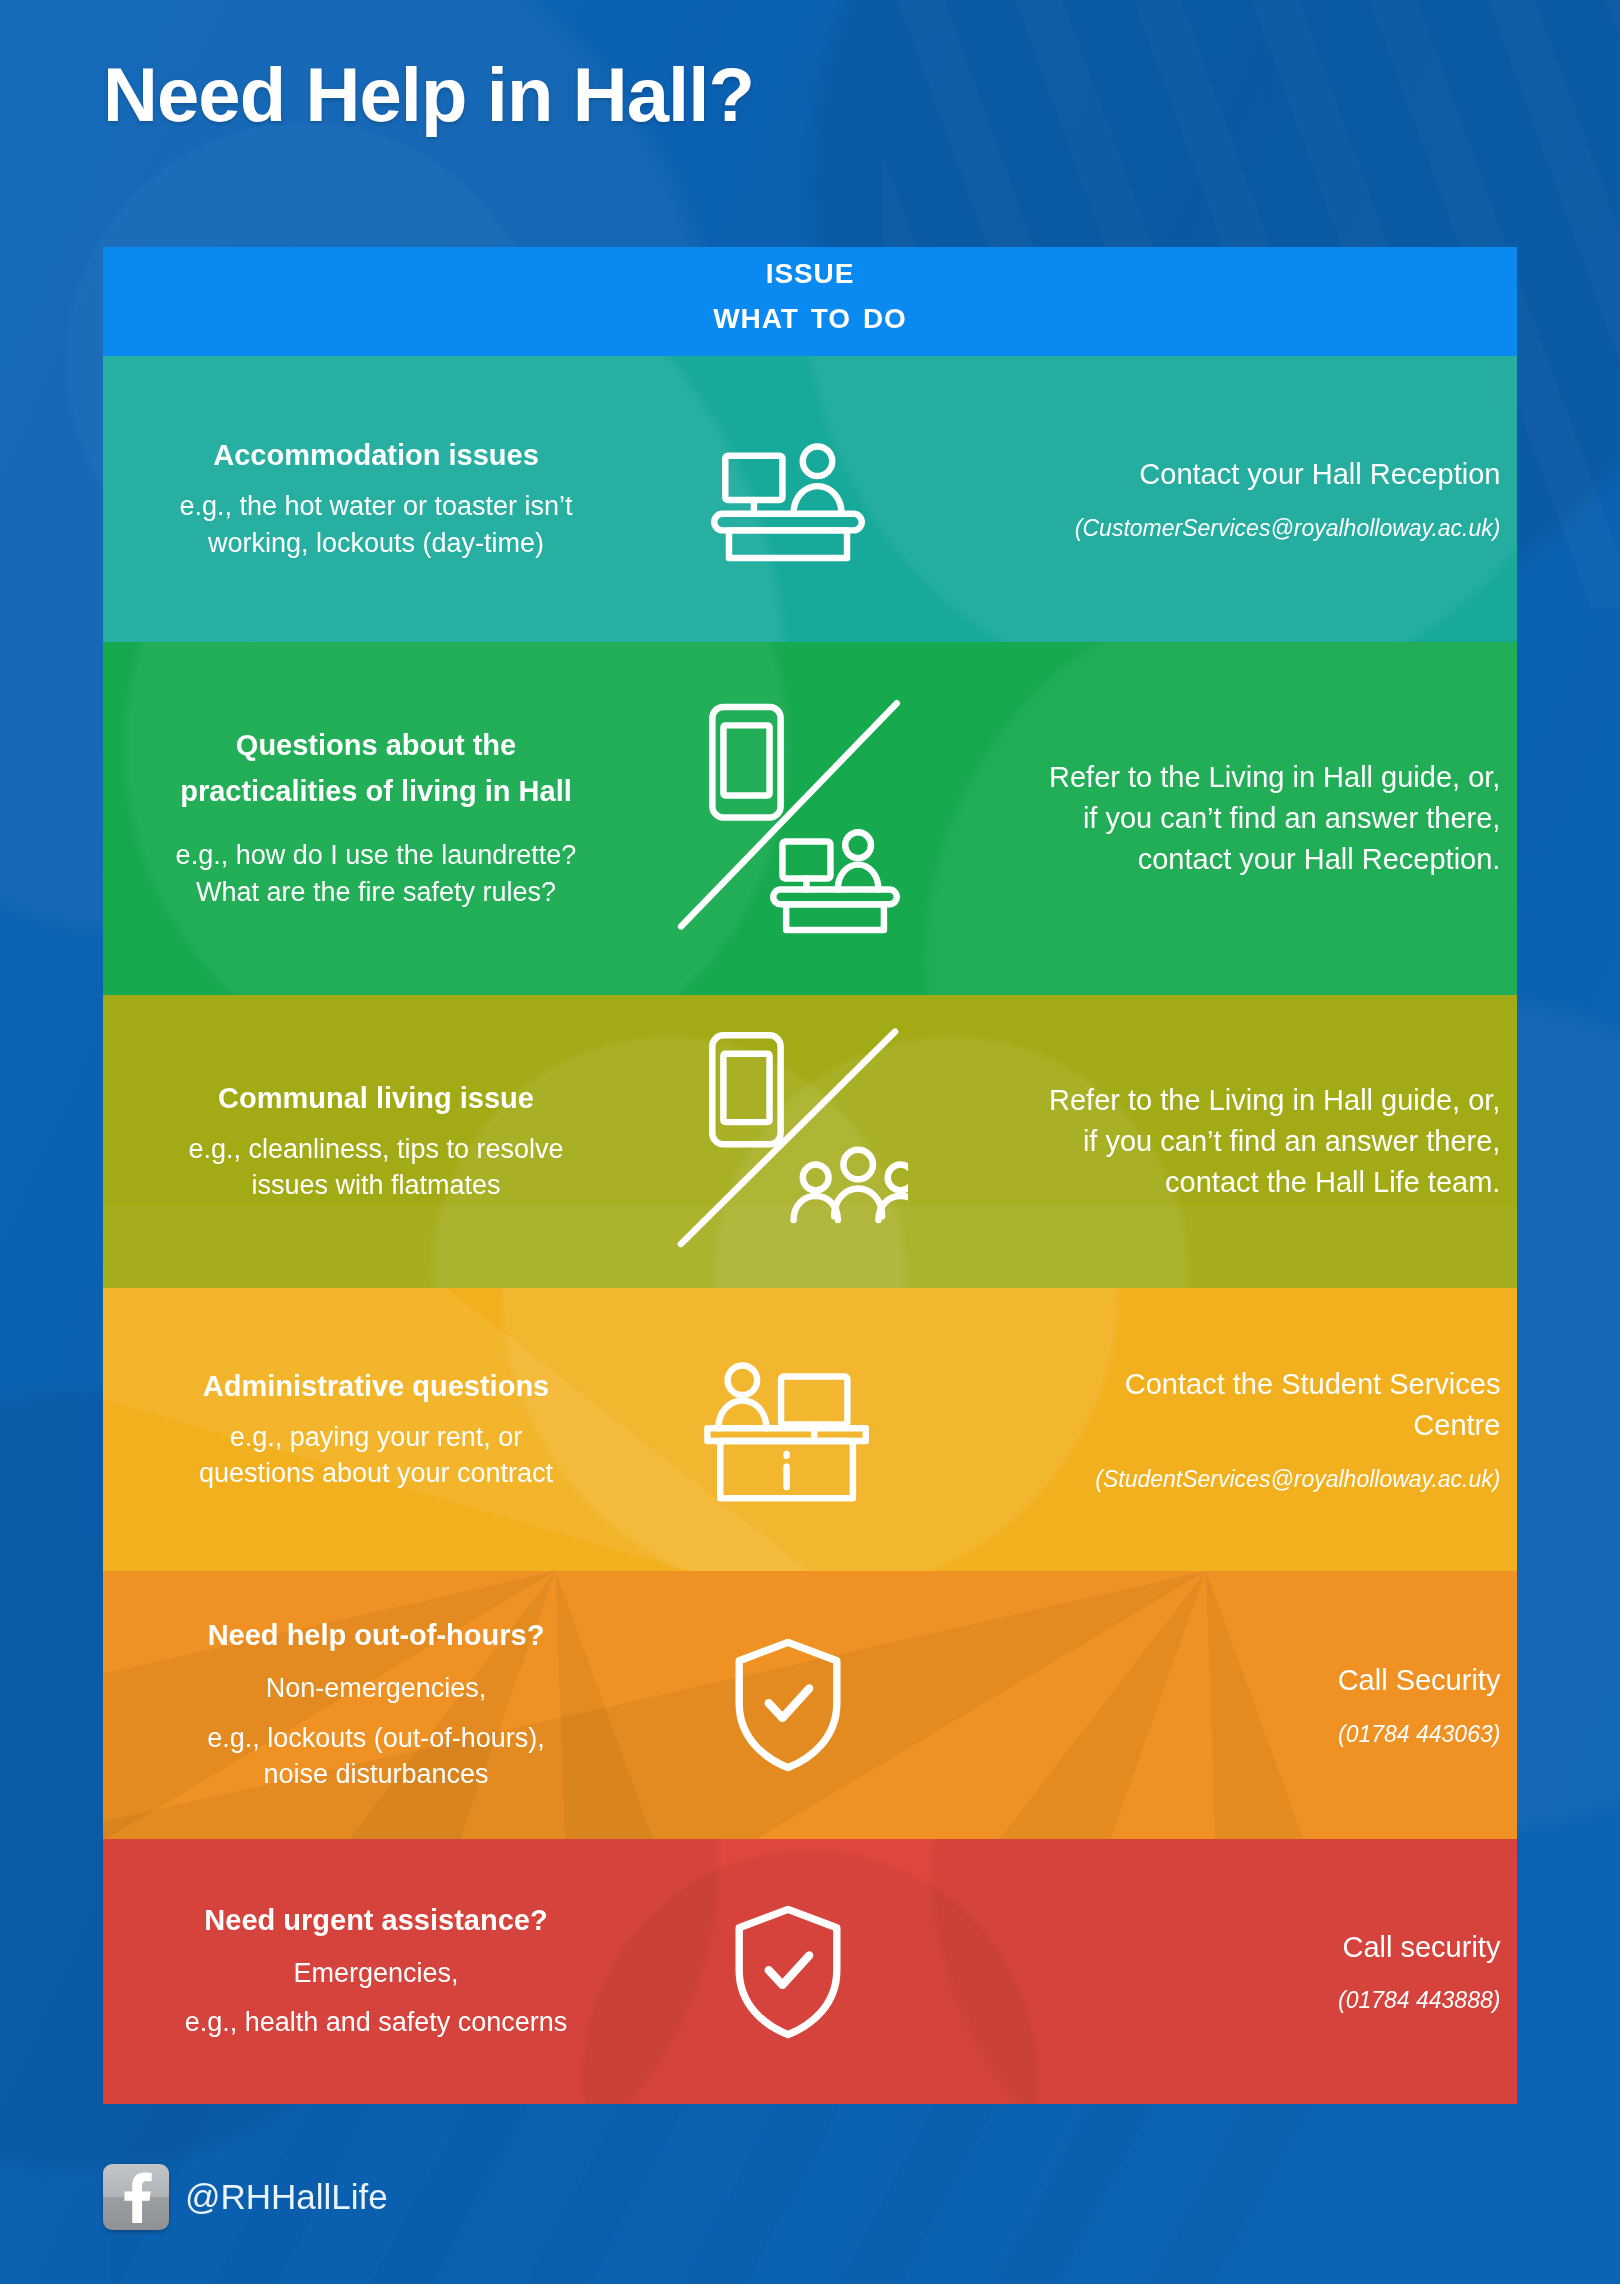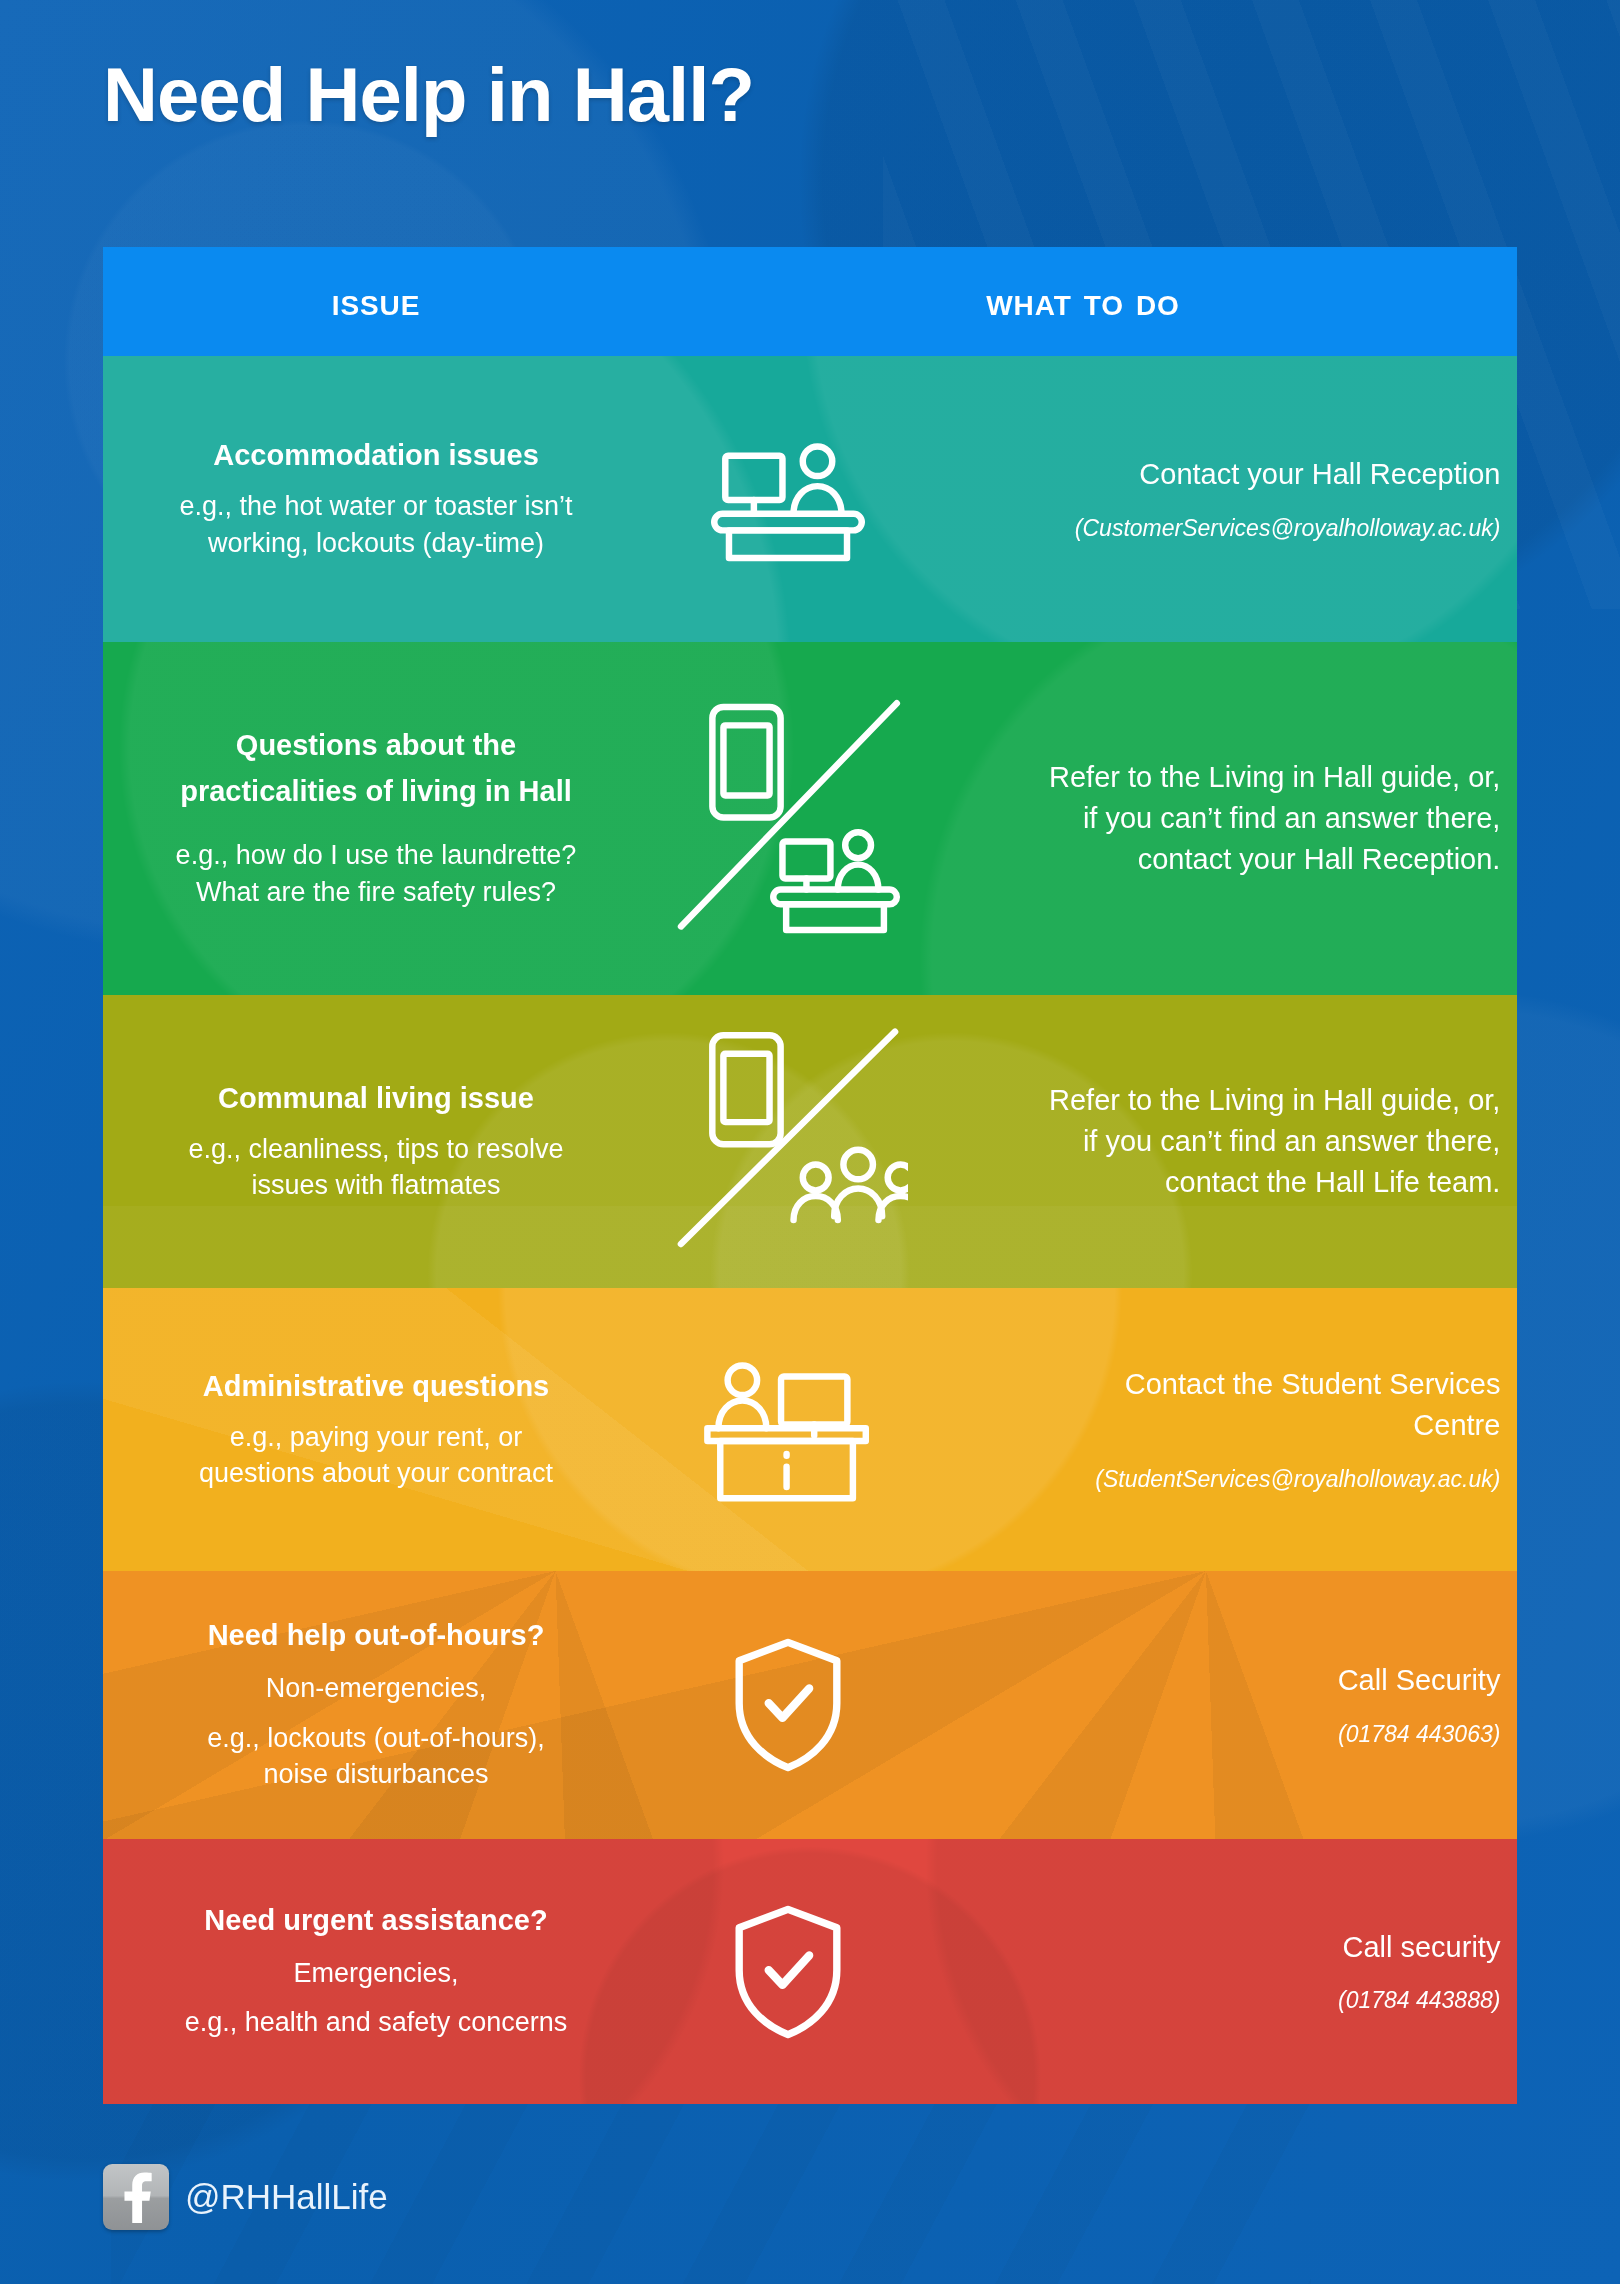--- a/index.html
+++ b/index.html
@@ -39,21 +39,21 @@
     letter-spacing:-0.9px;
     text-shadow:0 1.8px 4.6px rgba(0,0,0,.18);
     line-height:1;
   }
 
   .table{
     position:absolute;left:103px;top:247px;
     width:1414px;
   }
   .thead{
-    display:flex;background:#0a8af0;height:109px;align-items:center;
+    display:flex;background:#0a8af0;height:109px;align-items:center;flex-direction:column;
   }
   .th{
     color:#fff;font-weight:bold;
     font-size:40px;
     letter-spacing:0.9px;
     text-align:center;
     font-variant:small-caps;
     text-transform:lowercase;
   }
   .th-issue{width:546px;}

